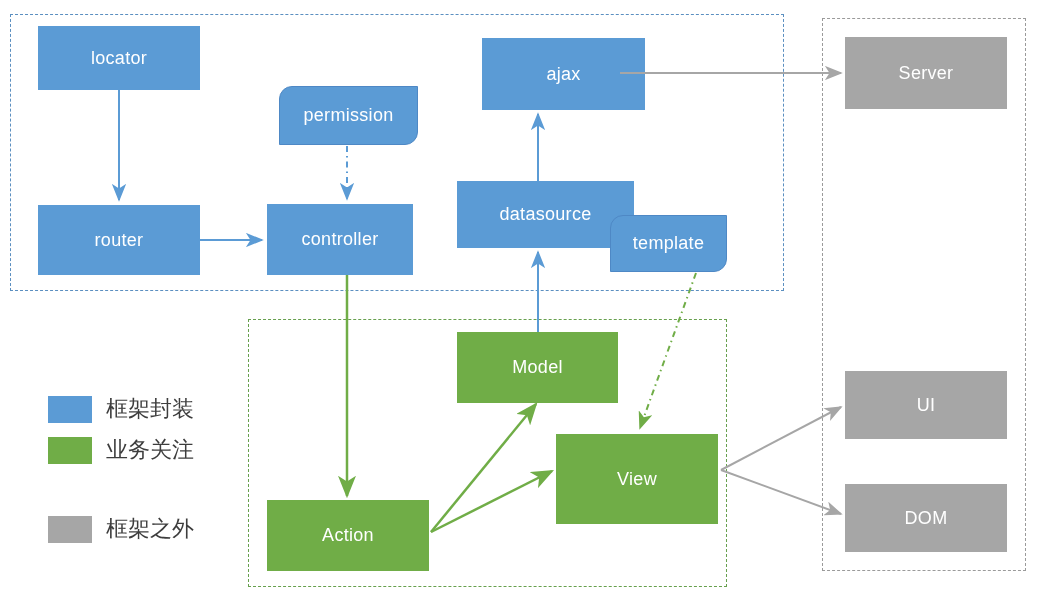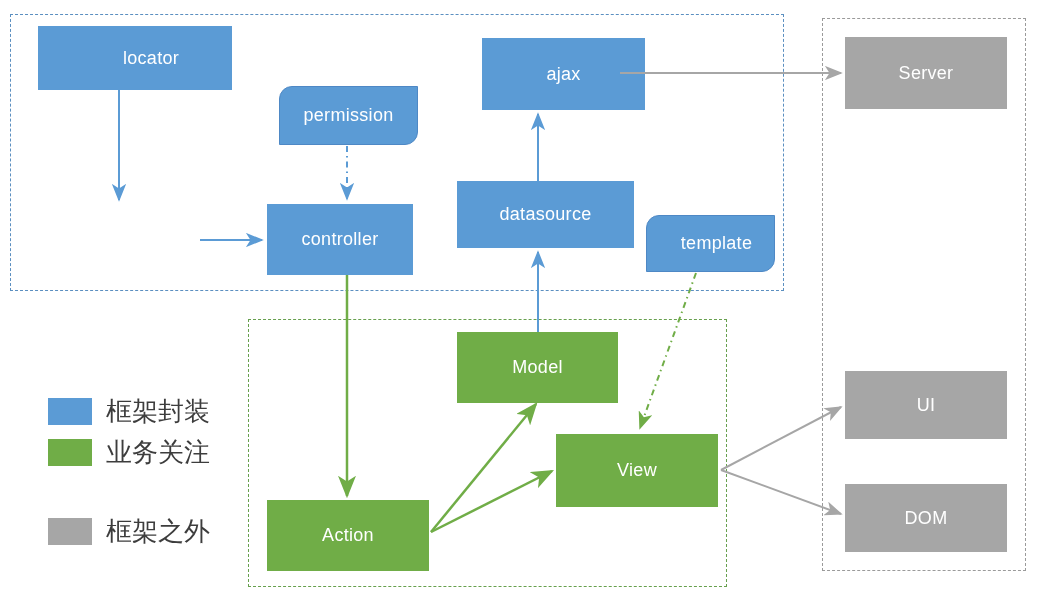--- a/index.html
+++ b/index.html
@@ -13,59 +13,62 @@
   .group.g-gray {left:822px;top:18px;  width:202px; height:551px; border-color:#9a9a9a;}
 
   
   .node{position:absolute;display:flex;align-items:center;justify-content:center;
         color:#ffffff;font-size:18px;letter-spacing:.3px;z-index:2;}
   .fill-blue {background:#5b9bd5;}
   .fill-green{background:#70ad47;}
   .fill-gray {background:#a6a6a6;}
   .card{border-radius:13px 0 13px 0;border:1.5px solid #4e88c5;}
 
-  #n-locator   {left:38px; top:26px; width:162px;height:64px;padding-left:32px;}
+  #n-locator   {left:38px; top:26px; width:162px;height:64px;}
   #n-permission{left:279px;top:86px; width:137px;height:57px;align-items:center;}
   #n-router    {left:38px; top:205px;width:162px;height:70px;}
   #n-controller{left:267px;top:204px;width:146px;height:71px;}
   #n-ajax      {left:482px;top:38px; width:163px;height:72px;}
   #n-datasource{left:457px;top:181px;width:177px;height:67px;}
-  #n-template  {left:646px;top:215px;width:115px;height:55px;padding-left:12px;}
+  #n-template  {left:610px;top:215px;width:115px;height:55px;}
   #n-server    {left:845px;top:37px; width:162px;height:72px;}
   #n-model     {left:457px;top:332px;width:161px;height:71px;}
-  #n-view      {left:556px;top:434px;width:162px;height:73px;}
+  #n-view      {left:556px;top:434px;width:162px;height:90px;}
   #n-action    {left:267px;top:500px;width:162px;height:71px;}
   #n-ui        {left:845px;top:371px;width:162px;height:68px;}
   #n-dom       {left:845px;top:484px;width:162px;height:68px;}
 
   
   svg.edges{position:absolute;left:0;top:0;z-index:3;pointer-events:none;}
 
   
   .legend-row{position:absolute;left:48px;display:flex;align-items:center;z-index:2;}
   .legend-row .swatch{width:44px;height:27px;margin-right:14px;}
-  .legend-row .ltext{font-size:26px;color:#3d3d3d;}
+  .legend-row .ltext{font-size:22px;color:#3d3d3d;}
   #legend-0{top:394px;}
   #legend-1{top:435px;}
   #legend-2{top:476px;margin-top:38px;}
 </style>
 </head>
 <body>
 
 <div class="stage">
 
   <div class="group g-blue"></div>
   <div class="group g-green"></div>
   <div class="group g-gray"></div>
 
   <div class="node fill-blue" id="n-locator">
     <span>locator</span>
   </div>
   <div class="node fill-blue card" id="n-permission">
     <span>permission</span>
+  </div>
+  <div class="node fill-blue" id="n-router">
+    <span>router</span>
   </div>
   <div class="node fill-blue" id="n-controller">
     <span>controller</span>
   </div>
   <div class="node fill-blue" id="n-ajax">
     <span>ajax</span>
   </div>
   <div class="node fill-blue" id="n-datasource">
     <span>datasource</span>
   </div>

